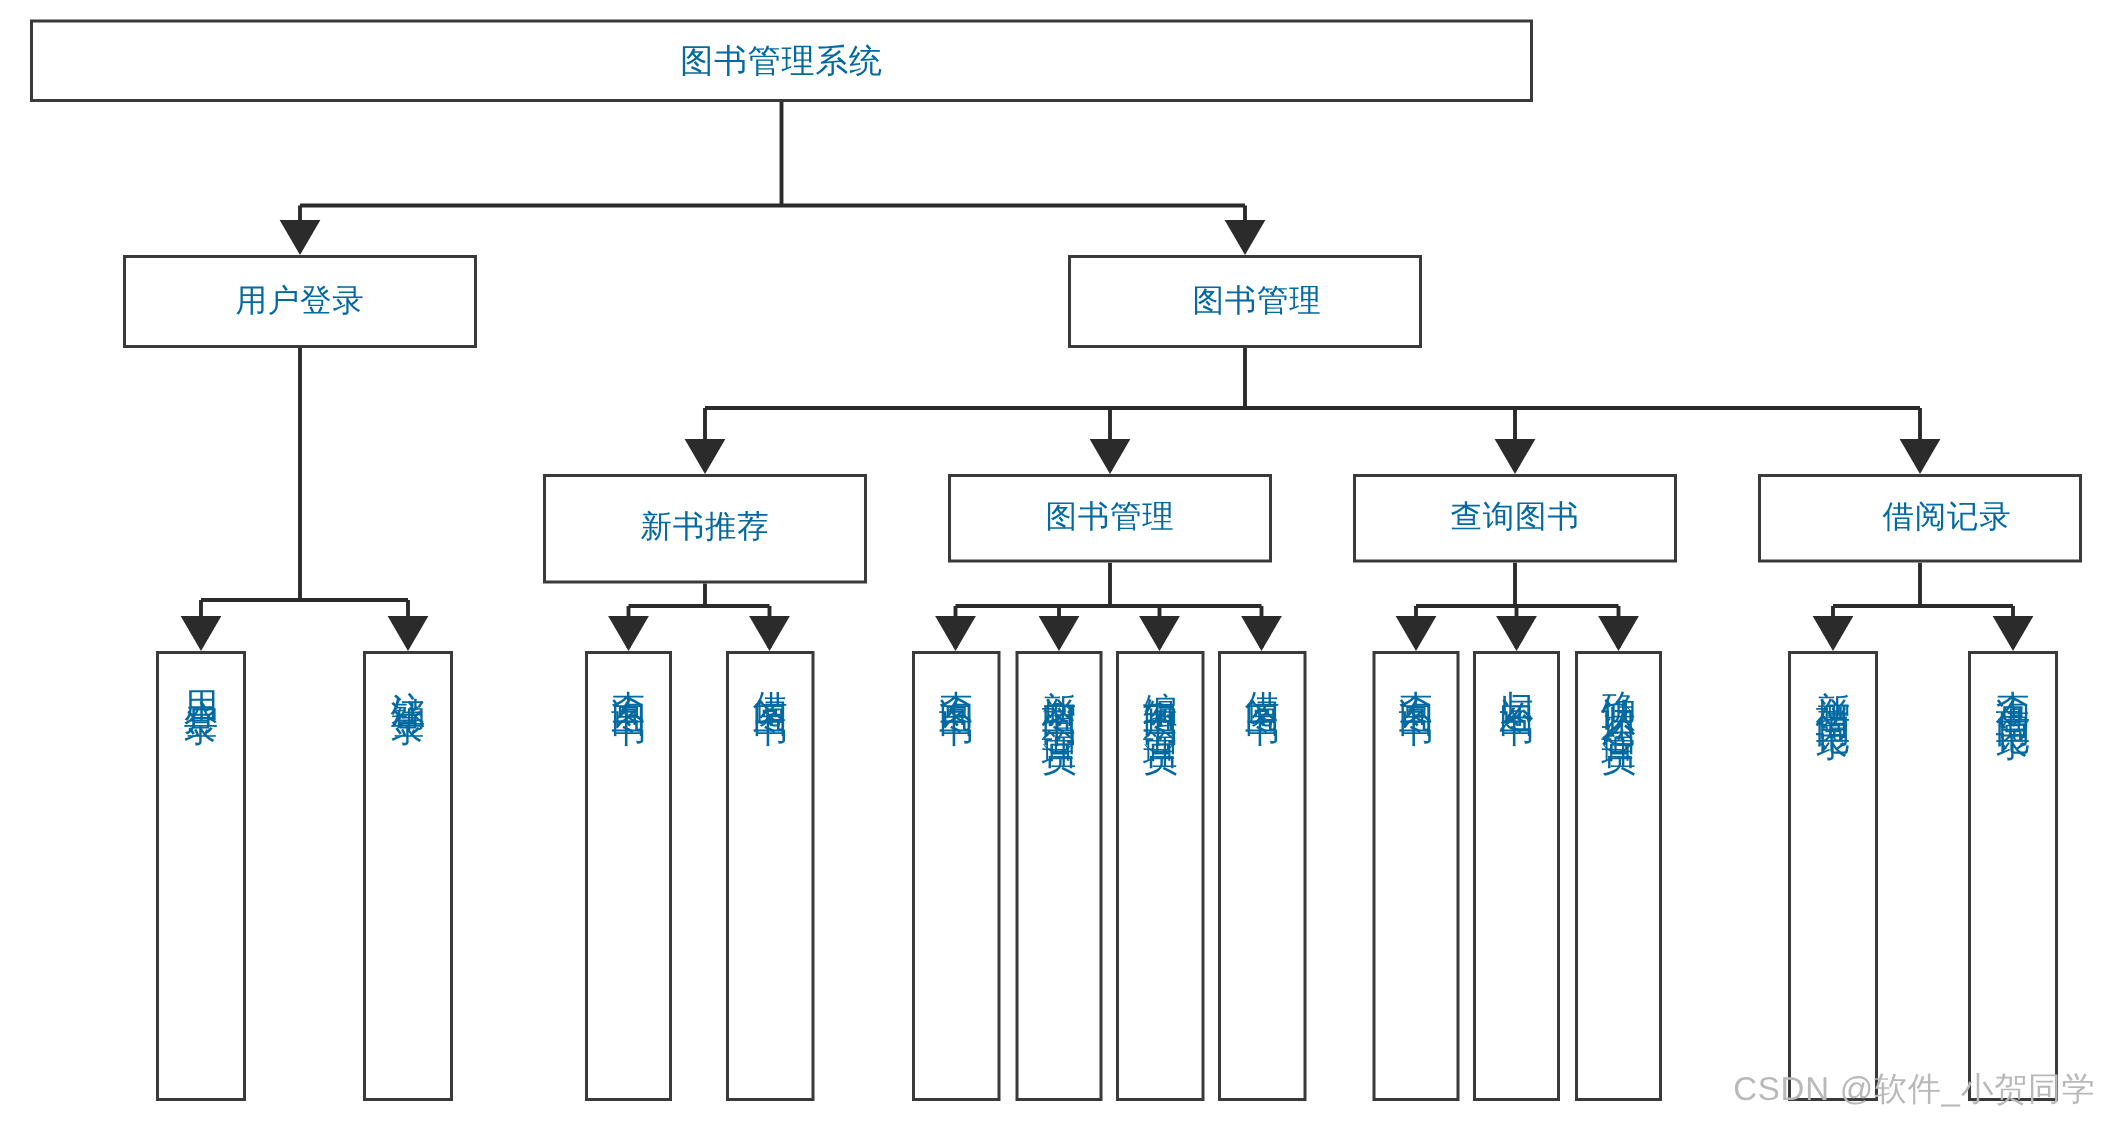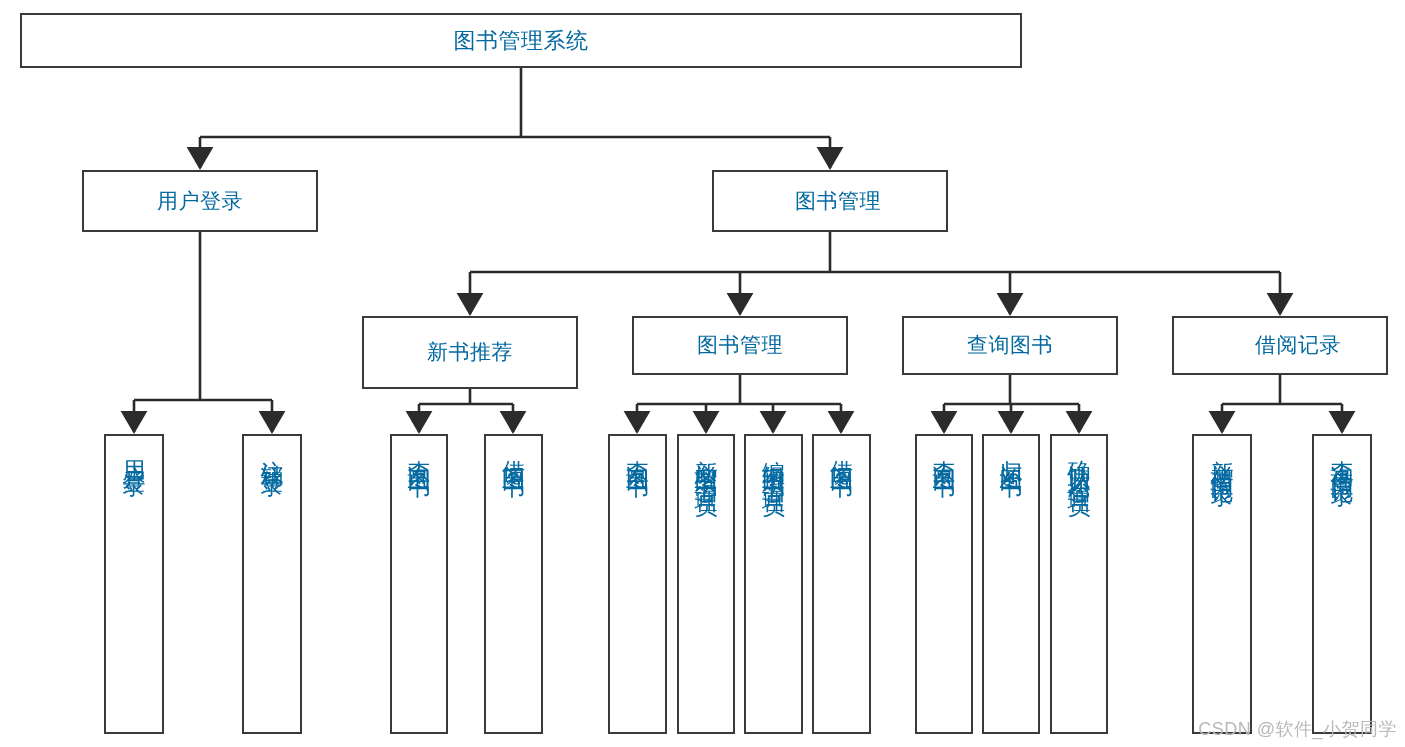--- a/index.html
+++ b/index.html
@@ -60,21 +60,21 @@
     text-orientation: upright;
     font-size: 23px;
     line-height: 1.0;
     letter-spacing: 5px;
     white-space: nowrap;
   }
   .watermark {
     position: absolute;
     right: 8px;
     bottom: 6px;
-    font-size: 18px;
+    font-size: 22px;
     color: #b9b9b9;
     letter-spacing: 0.5px;
     white-space: nowrap;
   }
 </style>
 </head>
 <body>
 
 <div id="canvas">
 

